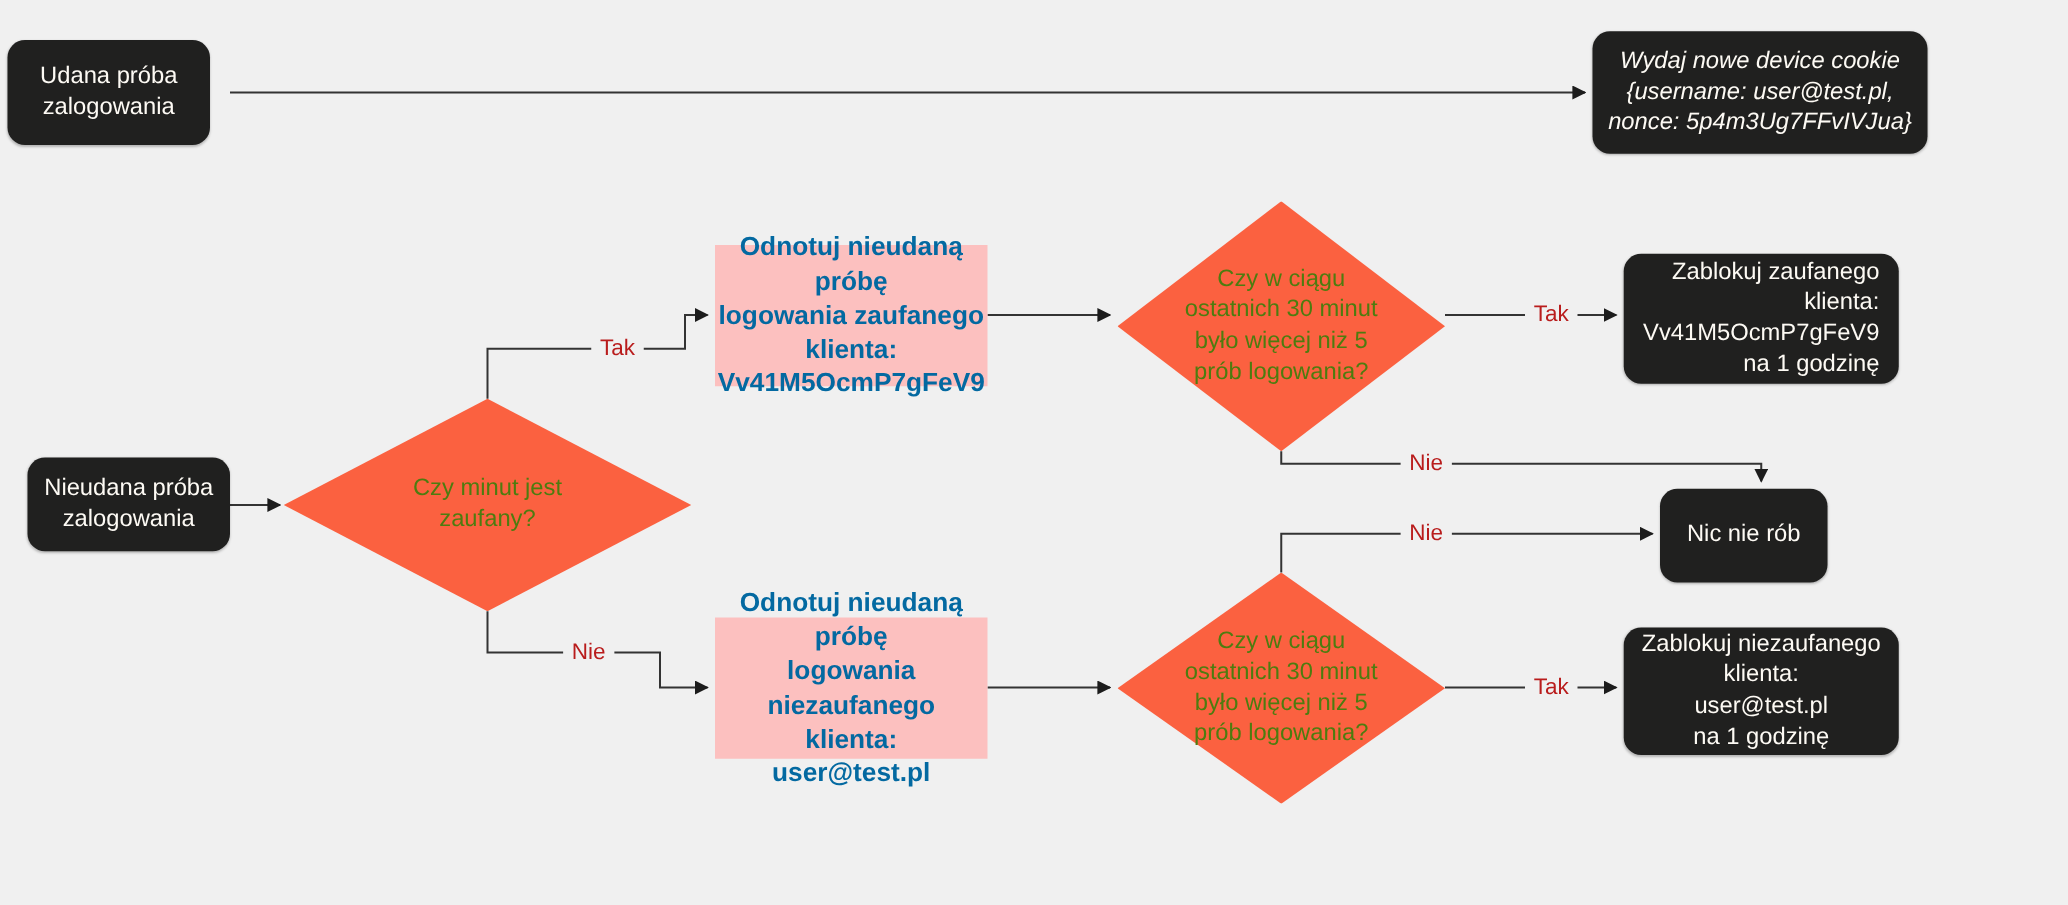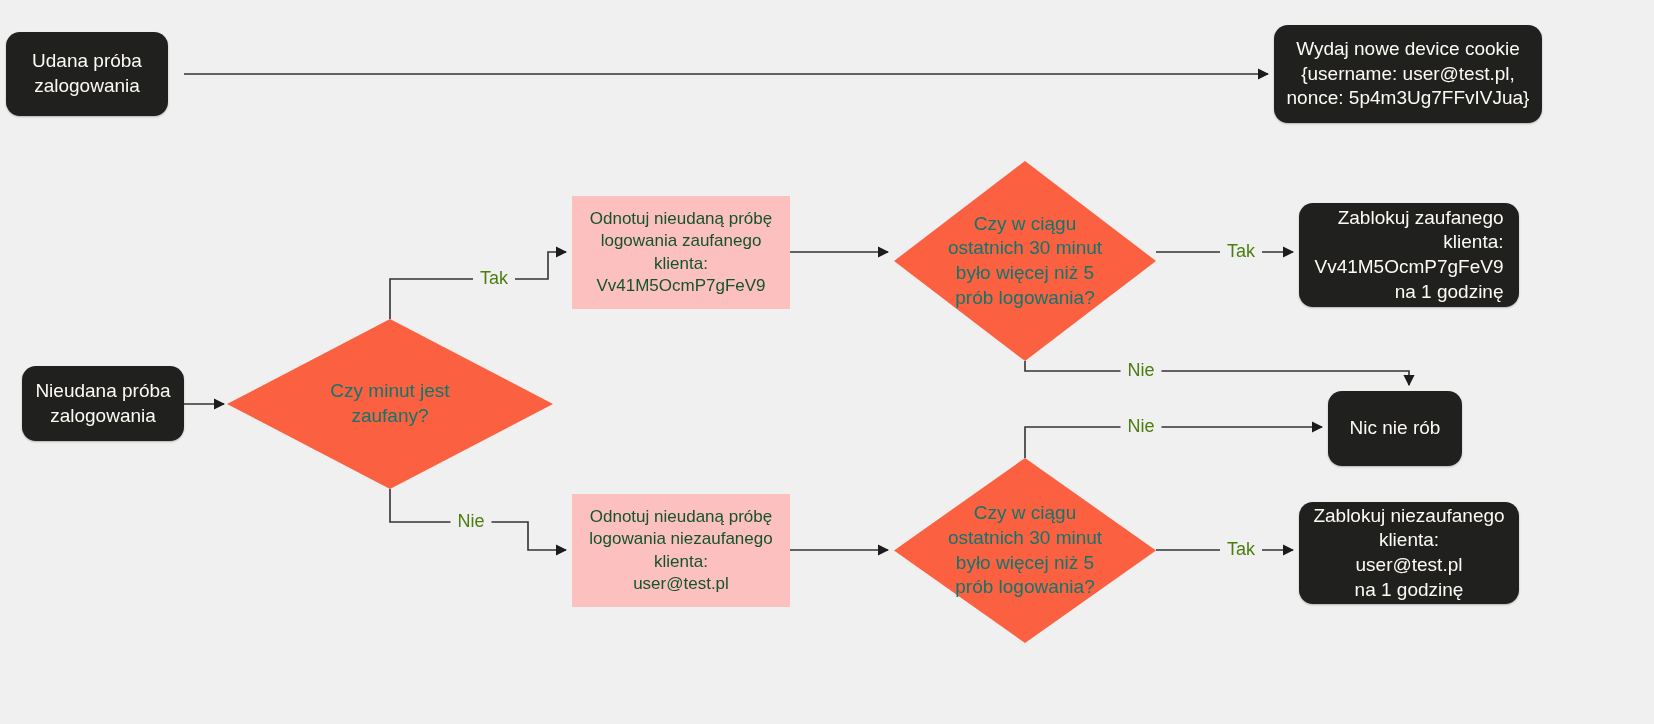--- a/index.html
+++ b/index.html
@@ -37,26 +37,27 @@
   .node-terminal {
     background: #20201f;
     color: #fdfaf4;
     border-radius: 14px;
     font-size: 19px;
     padding: 6px 10px;
     box-shadow: 0 1px 2px rgba(0,0,0,0.25);
   }
   .node-process {
     background: #fcc0bf;
-    color: #14532d;
-    font-size: 17px;
+    color: #0369a1;
+    font-size: 21px;
     padding: 4px 6px;
+    font-weight: bold;
   }
   .node-decision {
-    color: #0f766e;
+    color: #4d7c0f;
     font-size: 19px;
     background: transparent;
     justify-content: center;
   }
   .diamond-shape {
     position: absolute;
     left: 0; top: 0;
     width: 100%;
     height: 100%;
     background: #fb6140;
@@ -64,21 +65,21 @@
     z-index: 0;
   }
   .node-decision .dlabel {
     position: relative;
     z-index: 1;
     width: 78%;
   }
   .edge-label {
     position: absolute;
     background: #f0f0f0;
-    color: #4d7c0f;
+    color: #b91c1c;
     font-size: 18px;
     padding: 0 7px;
     line-height: 1.1;
     white-space: nowrap;
     transform: translate(-50%, -50%);
   }
 </style>
 </head>
 <body>
 
@@ -98,21 +99,21 @@
         <path d="M 1156 252 L 1293 252" fill="none" stroke="#333333" stroke-width="1.6" marker-end="url(#arrow)"></path>
         <path d="M 1025 361 L 1025 371 L 1409 371 L 1409 385" fill="none" stroke="#333333" stroke-width="1.6" marker-end="url(#arrow)"></path>
         <path d="M 790 550 L 888 550" fill="none" stroke="#333333" stroke-width="1.6" marker-end="url(#arrow)"></path>
         <path d="M 1156 550 L 1293 550" fill="none" stroke="#333333" stroke-width="1.6" marker-end="url(#arrow)"></path>
         <path d="M 1025 458 L 1025 427 L 1322 427" fill="none" stroke="#333333" stroke-width="1.6" marker-end="url(#arrow)"></path>
       </g>
   </svg>
   <div id="nodes-layer">
       <div class="node node-terminal" style="left: 6px; top: 32px; width: 162px; height: 84px;"><div style="white-space: pre-line;">Udana próba
 zalogowania</div></div>
-      <div class="node node-terminal" style="left: 1274px; top: 25px; width: 268px; height: 98px;"><div style="white-space: pre-line;">Wydaj nowe device cookie
+      <div class="node node-terminal" style="left: 1274px; top: 25px; width: 268px; height: 98px;"><div style="white-space: pre-line; font-style: italic;">Wydaj nowe device cookie
 {username: user@test.pl,
 nonce: 5p4m3Ug7FFvIVJua}</div></div>
       <div class="node node-terminal" style="left: 22px; top: 366px; width: 162px; height: 75px; align-items: center;"><div style="white-space: pre-line;">Nieudana próba
 zalogowania</div></div>
       <div class="node node-decision" style="left: 227px; top: 319px; width: 326px; height: 170px;"><div class="diamond-shape"></div><div class="dlabel">Czy minut jest
 zaufany?</div></div>
       <div class="node node-process" style="left: 572px; top: 196px; width: 218px; height: 113px;"><div style="white-space: pre-line;">Odnotuj nieudaną próbę
 logowania zaufanego
 klienta:
 Vv41M5OcmP7gFeV9</div></div>

